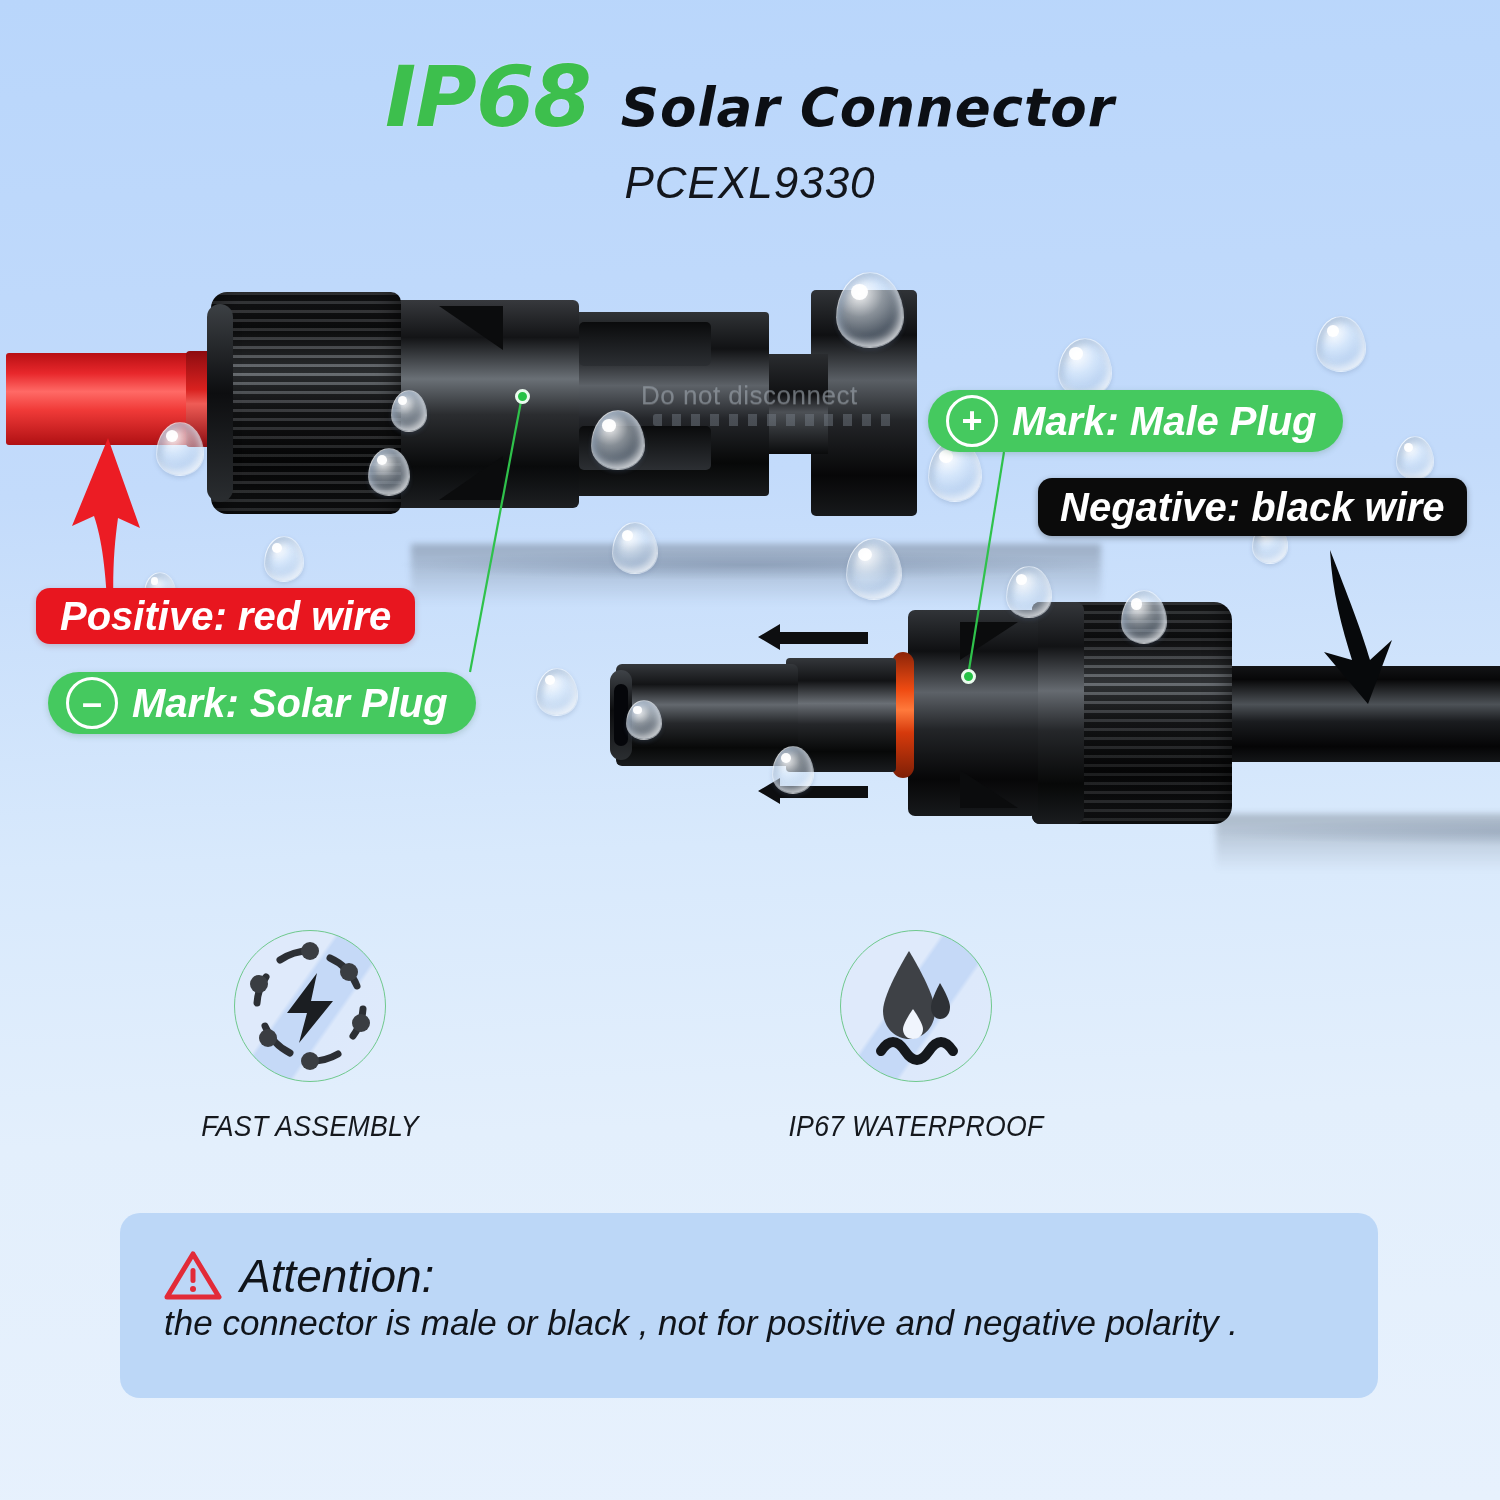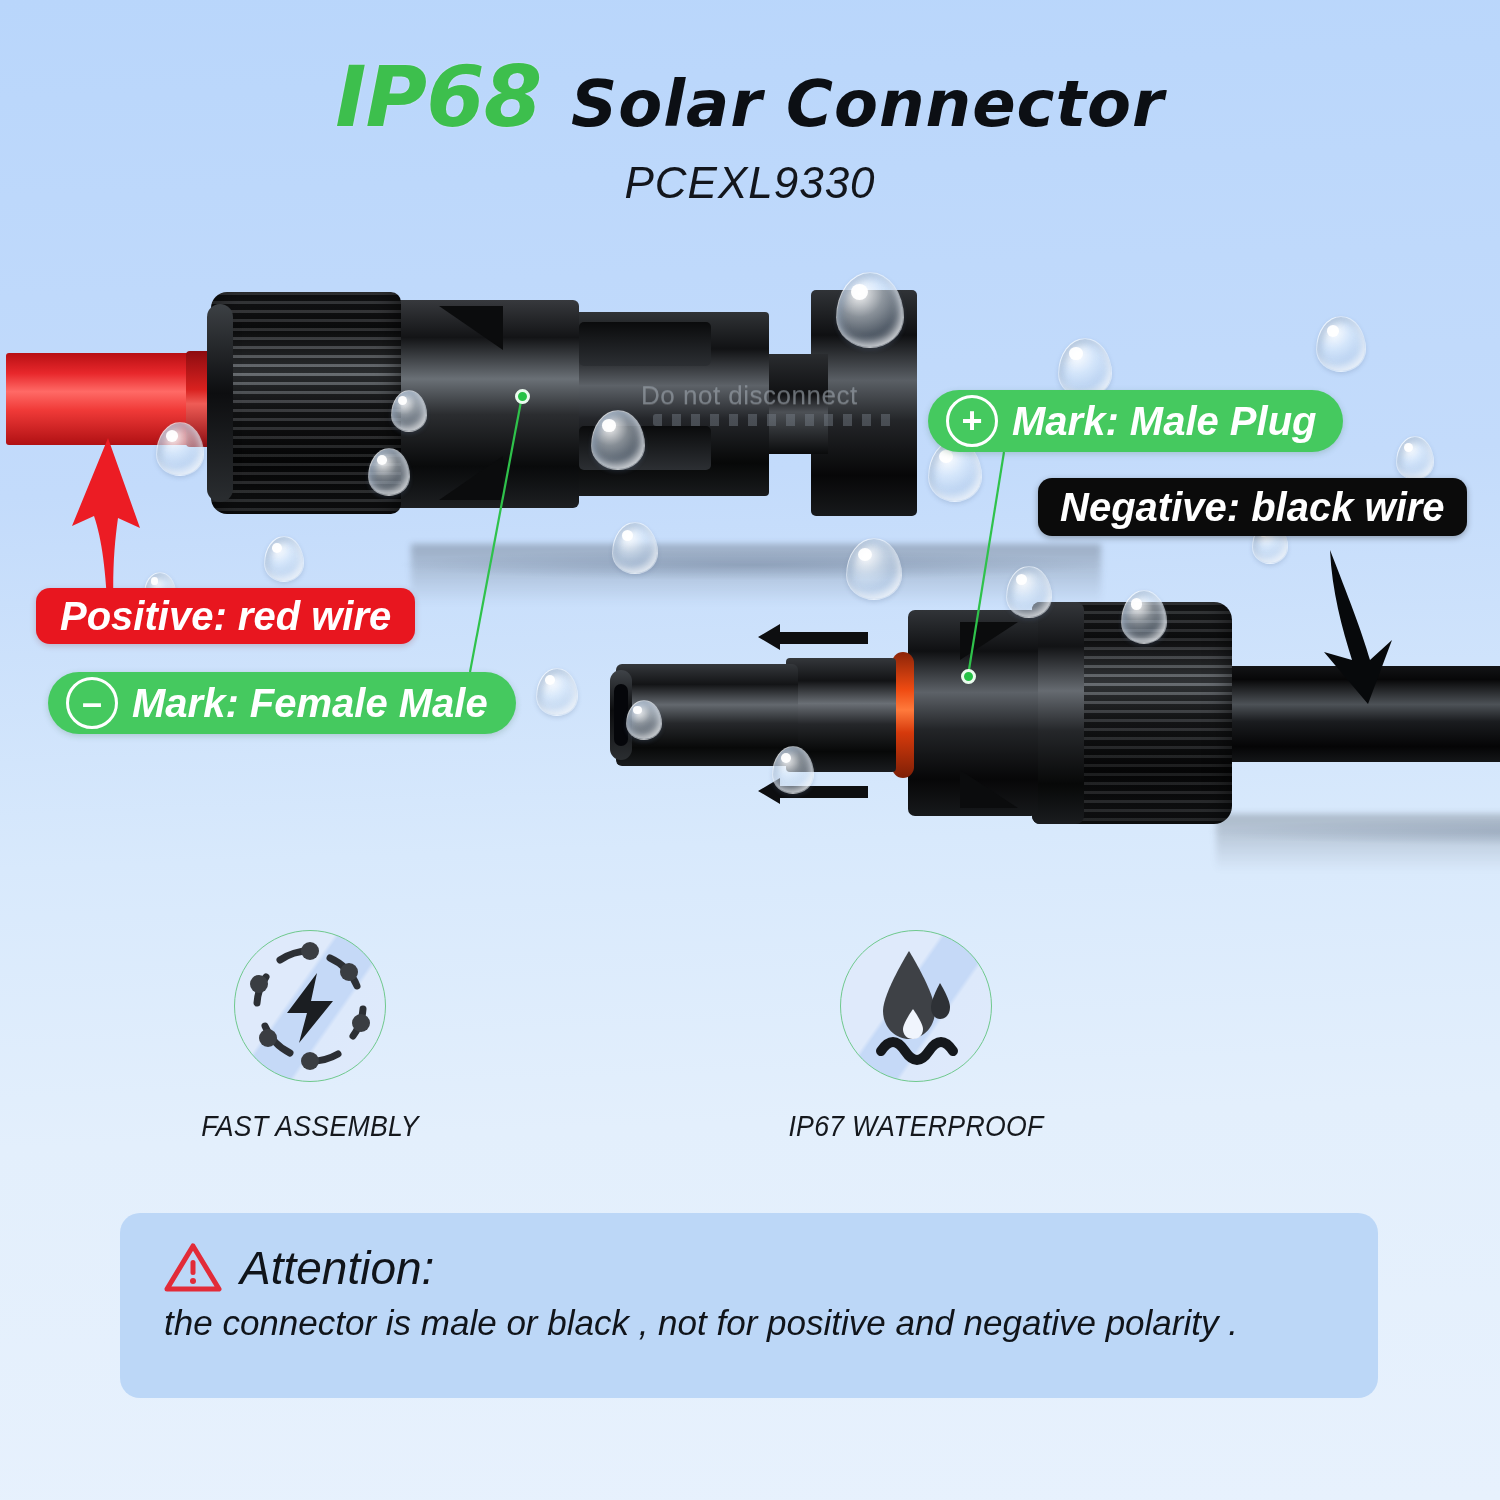--- a/index.html
+++ b/index.html
@@ -18,21 +18,21 @@
     position:absolute;top:48px;left:0;width:1500px;
     text-align:center;white-space:nowrap;
   }
   .title-ip68{
     font-size:84px;font-weight:bold;font-style:italic;
     color:#3dbf4d;letter-spacing:-1px;
     font-family:"DejaVu Sans", sans-serif;
     text-shadow:0 0 2px rgba(255,255,255,.45);
   }
   .title-main{
-    font-size:64px;font-weight:bold;font-style:italic;
+    font-size:53px;font-weight:bold;font-style:italic;
     color:#0c0f14;letter-spacing:1px;margin-left:30px;
     font-family:"DejaVu Sans", sans-serif;
   }
   .subtitle{
     position:absolute;top:158px;left:0;width:1500px;text-align:center;
     font-size:44px;font-style:italic;color:#13161c;letter-spacing:1px;
     font-family:"Liberation Sans", sans-serif;
   }
 
   
@@ -255,21 +255,21 @@
     transform:scaleX(.92);
   }
   #feat-0{left:160px;} #feat-1{left:468px;} #feat-2{left:766px;} #feat-3{left:1055px;}
 
   
   .attention{
     position:absolute;left:120px;top:1213px;width:1258px;height:185px;
     background:#bcd7f7;border-radius:20px;
   }
   .att-head{
-    position:absolute;left:44px;top:28px;display:flex;align-items:center;
+    position:absolute;left:44px;top:36px;display:flex;align-items:center;
   }
   .att-title{
     font-size:46px;font-style:italic;color:#10141a;margin-left:18px;
     font-family:"Liberation Sans", sans-serif;
   }
   .att-body{
     position:absolute;left:44px;top:88px;width:1180px;
     font-size:35px;font-style:italic;color:#10141a;line-height:1.26;
     font-family:"Liberation Sans", sans-serif;
   }
@@ -411,21 +411,21 @@
   <div id="label-negative" class="pill pill-black">
     <span>Negative: black wire</span>
   </div>
 
   <div id="label-positive" class="pill pill-red">
     <span>Positive: red wire</span>
   </div>
 
   <div id="label-female" class="pill pill-green">
     <span class="sign">–</span>
-    <span>Mark: Female Male</span>
+    <span>Mark: Solar Plug</span>
   </div>
 
   <div class="features">
 
     <div class="feat" id="feat-0">
       <div class="circle">
         <svg width="150" height="150" viewBox="0 0 150 150">
           <g fill="none" stroke="#2c2f34" stroke-width="7" stroke-linecap="round">
             <path d="M45 29 A52 52 0 0 1 75 20"></path>
             <path d="M95 27 A52 52 0 0 1 122 55"></path>

